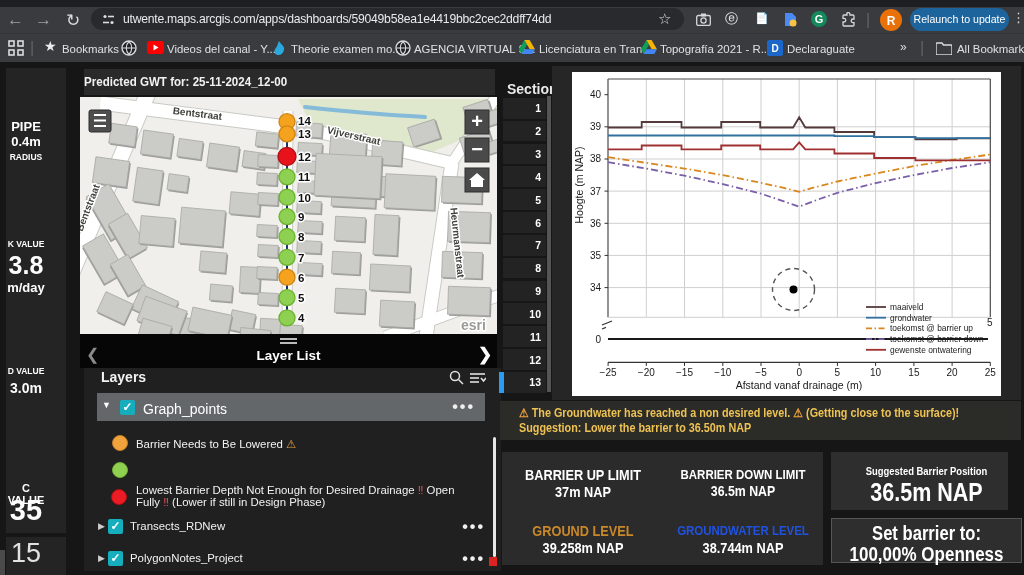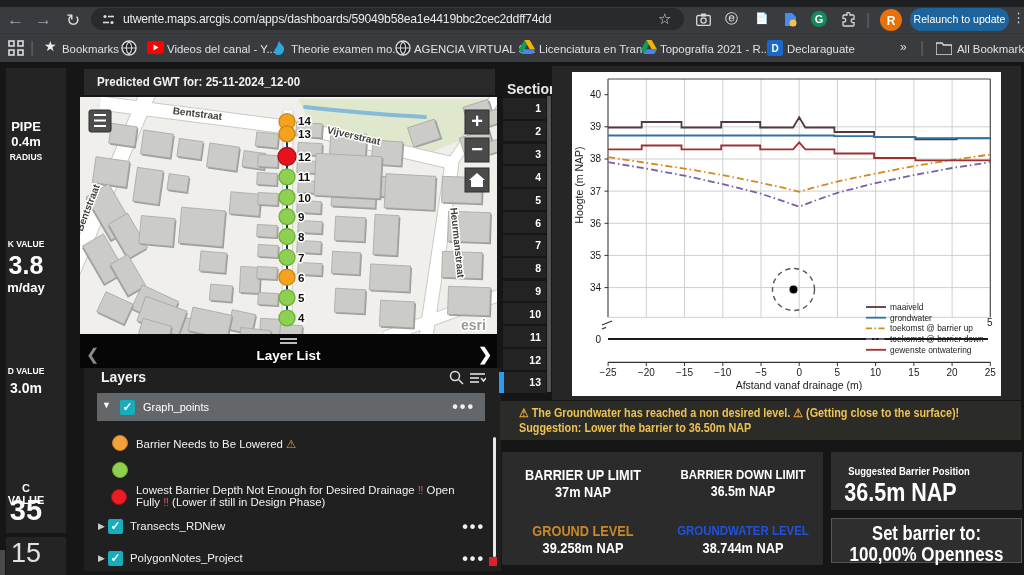--- a/index.html
+++ b/index.html
@@ -12,33 +12,33 @@
 .navic { color:#9aa0a6; font-size:17px; top:3px; }
 #urlpill { left:91px; top:1px; width:593px; height:22px; border-radius:11px; background:#282a2d; color:#e8eaed; }
 #urlpill span.url { position:absolute; left:32px; top:4px; font-size:12.2px; letter-spacing:-0.25px; white-space:nowrap; }
 .bk { color:#dfe1e5; font-size:11.4px; top:8.5px; white-space:nowrap; }
 .ic { top:6px; }
 
 #page { left:0; top:62px; width:1024px; height:513px; background:#161616; }
 .panel { position:absolute; background:#262626; }
 #sidebar  { left:6px; top:6px; width:60px; height:465px; background:#242424; color:#fff; text-align:center; }
 .sb { position:absolute; left:6px; width:40px; text-align:center; color:#fdfdfd; font-weight:bold; }
-#maphead { left:84px; top:7px; width:411px; height:26px; background:#2a2a2a; color:#f2f2f2; font-weight:bold; font-size:13px; line-height:26px; padding-left:13px; }
+#maphead { left:84px; top:7px; width:411px; height:26px; background:#2a2a2a; color:#f2f2f2; font-weight:bold; font-size:13px; line-height:26px; }
 #mapbox  { left:80px; top:35px; width:417px; height:237px; background:#f0efec; overflow:hidden; }
 #llbar { left:80px; top:272px; width:417px; height:34px; background:#060606; color:#fff; }
 #layers { left:84px; top:306px; width:417px; height:203px; background:#202020; color:#f2f2f2; overflow:hidden; }
 #seccol { left:503px; top:0px; width:43px; height:340px; }
 .secrow { position:absolute; left:0; width:43px; height:20.8px; background:#232323; color:#fff; font-size:10.5px; font-weight:bold; text-align:right; padding:4.5px 5px 0 0; }
 #sechdr { left:507px; top:19px; font-size:14px; font-weight:bold; color:#e8e8e8; }
 #chartpanel { left:552px; top:4px; width:469px; height:334px; background:#262626; }
 #chart { left:572px; top:10px; width:429px; height:324px; background:#fff; }
 #warn { left:500px; top:339px; width:521px; height:39px; background:#2b2b28; color:#eec253; font-size:12px; font-weight:bold; white-space:nowrap; }
 #stats { left:502px; top:390px; width:321px; height:113px; background:#2b2b2b; color:#fff; text-align:center; }
 .st { position:absolute; width:160px; text-align:center; font-weight:bold; white-space:nowrap; transform:scaleX(0.85); }
-#sugg { left:831px; top:390px; width:191px; height:58px; background:#2e2e2e; color:#fff; }
+#sugg { left:831px; top:390px; width:177px; height:58px; background:#2e2e2e; color:#fff; text-align:center; }
 #setb { left:831px; top:456px; width:191px; height:45px; background:#2e2e2e; border:1px solid #565656; color:#fff; text-align:center; }
 .lrow { position:absolute; left:13px; width:391px; color:#f2f2f2; font-size:11.4px; }
 .dots3 { position:absolute; right:10px; letter-spacing:2px; color:#efefef; font-weight:bold; }
 .cb { position:absolute; width:15px; height:15px; background:#16aebd; border-radius:2px; color:#fff; font-size:12px; font-weight:bold; text-align:center; line-height:15px; }
 .lc { position:absolute; width:16px; height:16px; border-radius:50%; }
 </style></head>
 <body>
 <div id="root">
 
   <div class="abs" id="topstrip"></div>
@@ -492,21 +492,21 @@
           <g stroke="#e0e0e0" stroke-width="1.6" fill="none">
             <line x1="1" y1="4" x2="16" y2="4"></line>
             <line x1="1" y1="8" x2="10" y2="8"></line>
             <path d="M12,8 l2.5,3 l2.5,-3"></path>
             <line x1="1" y1="12" x2="10" y2="12"></line>
           </g>
         </svg>
       <div class="abs" style="left:13px;top:25px;width:388px;height:28px;background:#63676a">
         <span class="abs" style="left:5px;top:7px;color:#fff;font-size:9px">▼</span>
         <div class="cb" style="left:23px;top:6.5px">✓</div>
-        <span class="abs" style="left:46px;top:7.5px;font-size:11px;color:#fff">Graph_points</span>
+        <span class="abs" style="left:46px;top:7.5px;font-size:14px;color:#fff">Graph_points</span>
         <span class="dots3" style="top:5px">•••</span>
       </div>
       <div class="lc" style="left:28px;top:67px;background:#f0a23c;border:1.5px solid #c87f28"></div>
       <div class="lrow" style="left:52px;top:69px">Barrier Needs to Be Lowered <span style="color:#f0a23c">⚠</span></div>
       <div class="lc" style="left:28px;top:94px;background:#90d050;border:1.5px solid #71ad37"></div>
       <div class="lc" style="left:27px;top:121px;background:#ec1c24;border:1.5px solid #b50d13"></div>
       <div class="lrow" style="left:38px;top:116px;left:38px">
           <span style="position:absolute;left:14px;width:330px">Lowest Barrier Depth Not Enough for Desired Drainage <span style="color:#e8505a">‼</span> Open Fully <span style="color:#e8505a">‼</span> (Lower if still in Design Phase)</span>
         </div>
       <span class="abs" style="left:14px;top:153px;color:#ccc;font-size:9px">▶</span>

